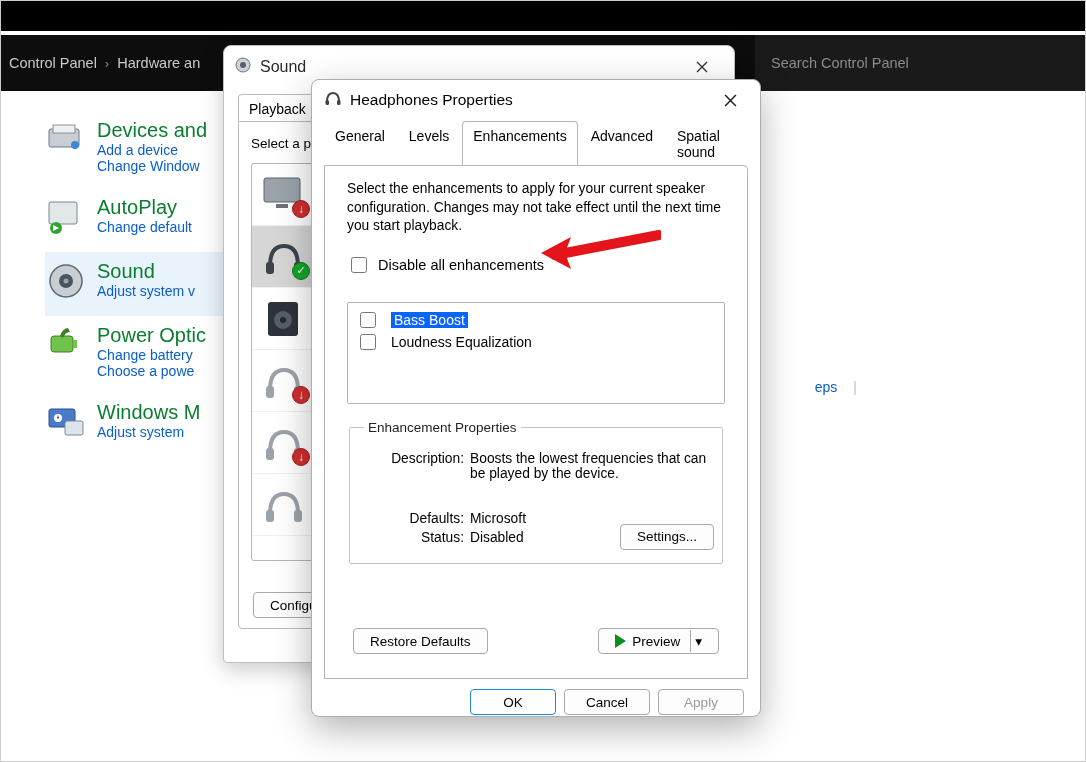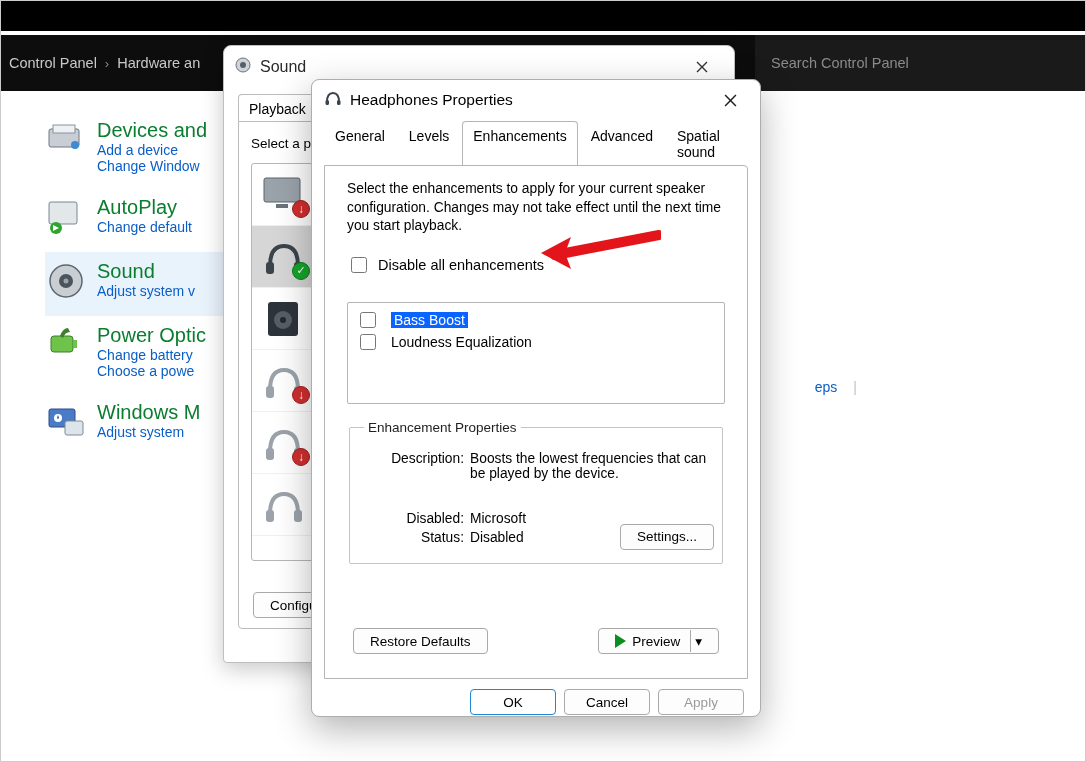--- a/index.html
+++ b/index.html
@@ -297,21 +297,21 @@
     </div>
 
     <fieldset>
       <legend>Enhancement Properties</legend>
       <div class="proprow">
         <div class="lbl">Description:</div>
         <div class="val">Boosts the lowest frequencies that can be played by the device.</div>
       </div>
       <div style="height:22px"></div>
       <div class="proprow">
-        <div class="lbl">Disabled:</div>
+        <div class="lbl">Defaults:</div>
         <div class="val">Microsoft</div>
       </div>
       <div class="proprow" style="position:relative">
         <div class="lbl">Status:</div>
         <div class="val">Disabled</div>
         <button class="winbtn settingsbtn" style="position:absolute; right:-6px; top:-6px;">Settings...</button>
       </div>
     </fieldset>
 
     <div class="pfoot" style="position:absolute; left:10px; right:10px; bottom:10px;">

